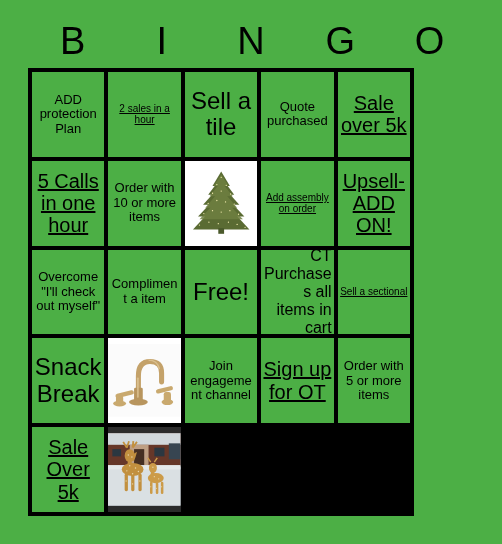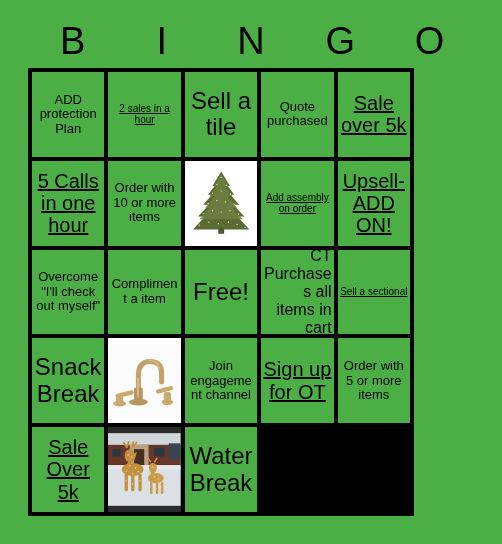--- a/index.html
+++ b/index.html
@@ -282,18 +282,15 @@
       <circle cx="62" cy="47" r="0.9"></circle>
             <circle cx="64" cy="60" r="0.9"></circle>
             <circle cx="70" cy="63" r="0.9"></circle>
       <circle cx="59" cy="74" r="0.8"></circle>
             <circle cx="67" cy="76" r="0.8"></circle>
             <circle cx="74" cy="74" r="0.8"></circle>
     </g>
     <rect x="0" y="0" width="100" height="100" fill="#000000" opacity="0.06"></rect>
   </svg>
       </div>
-      <div class="cell t-xl">
-        <span class="cell-text">Water Break</span>
-      </div>
     </div>
 
 </div>
 
 </body></html>

